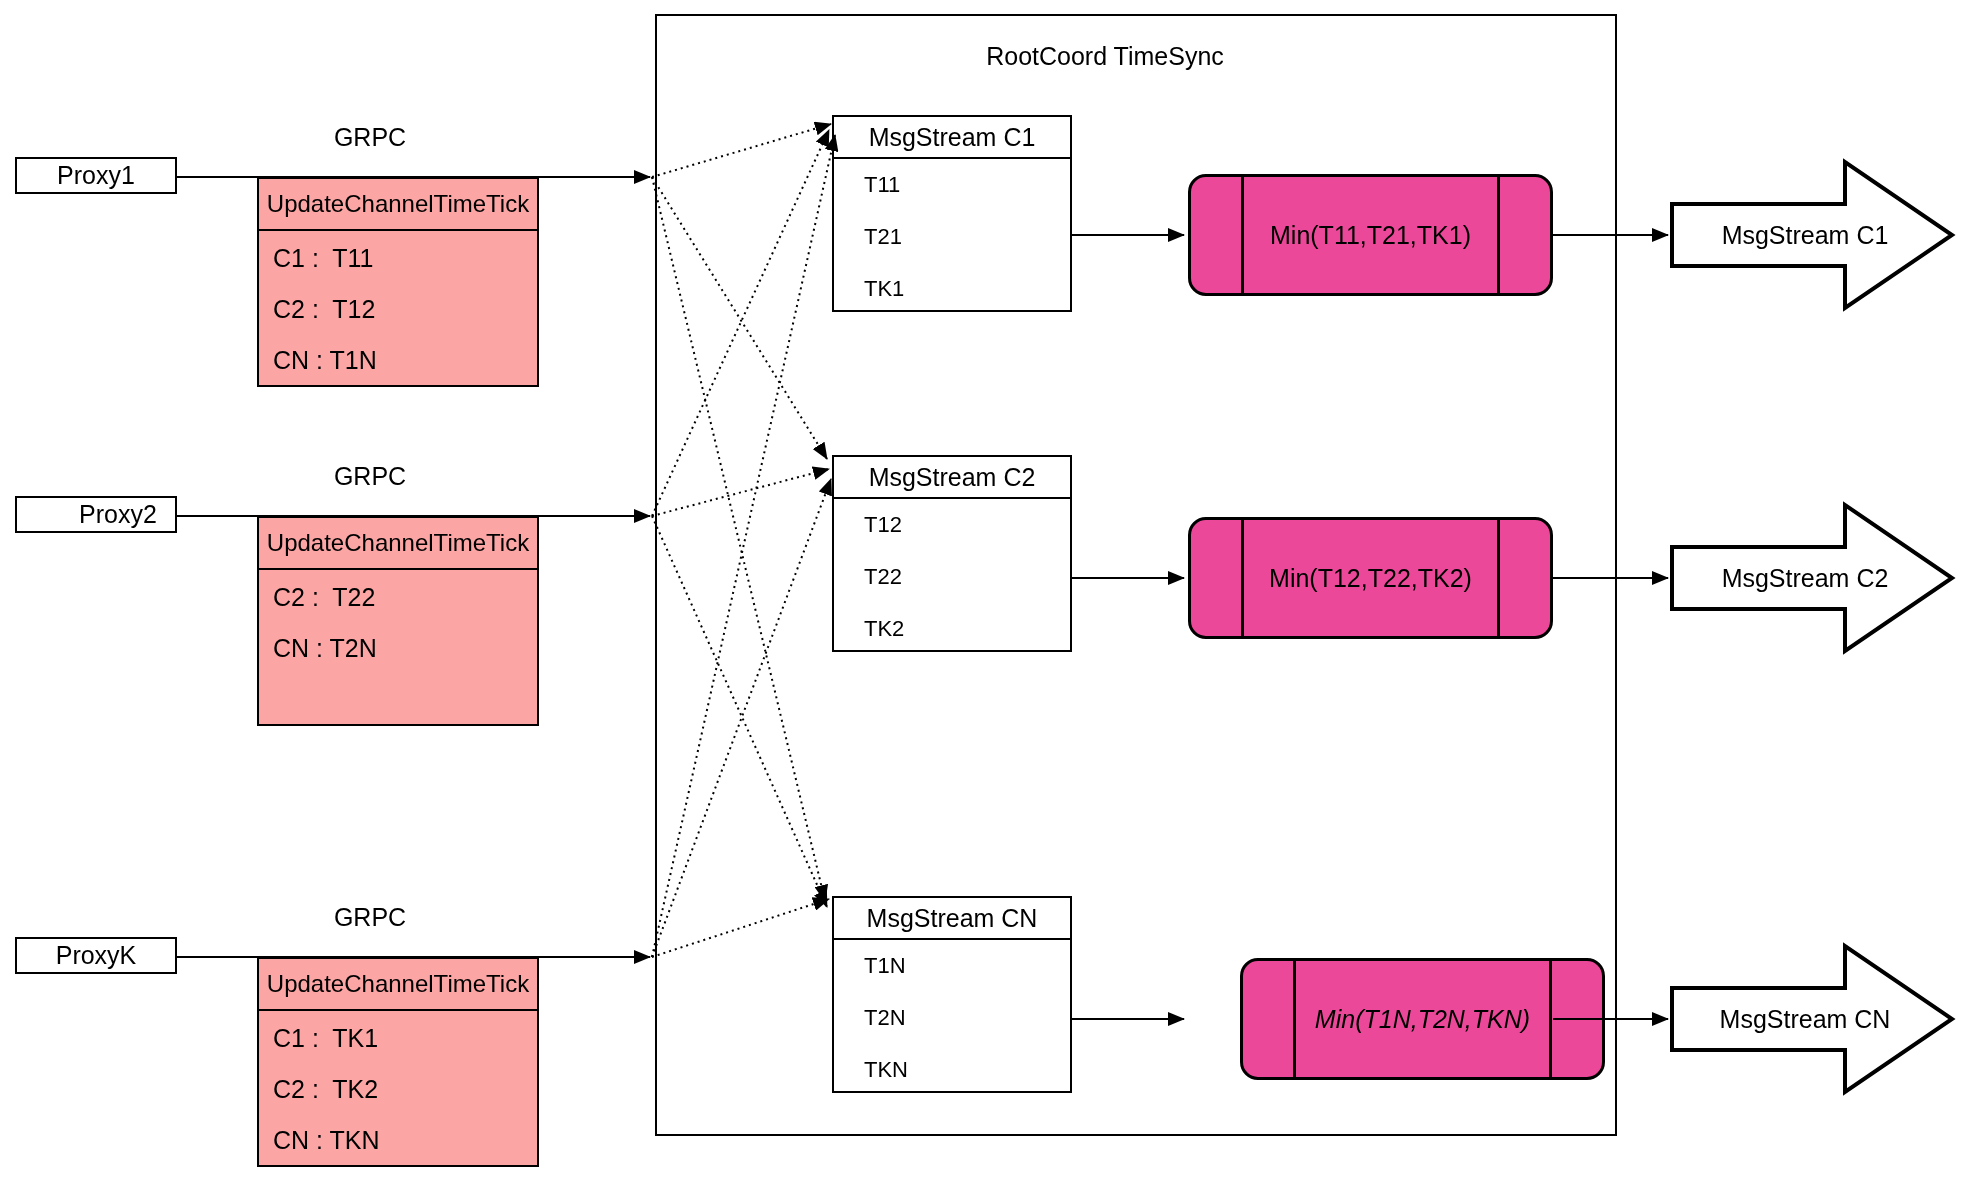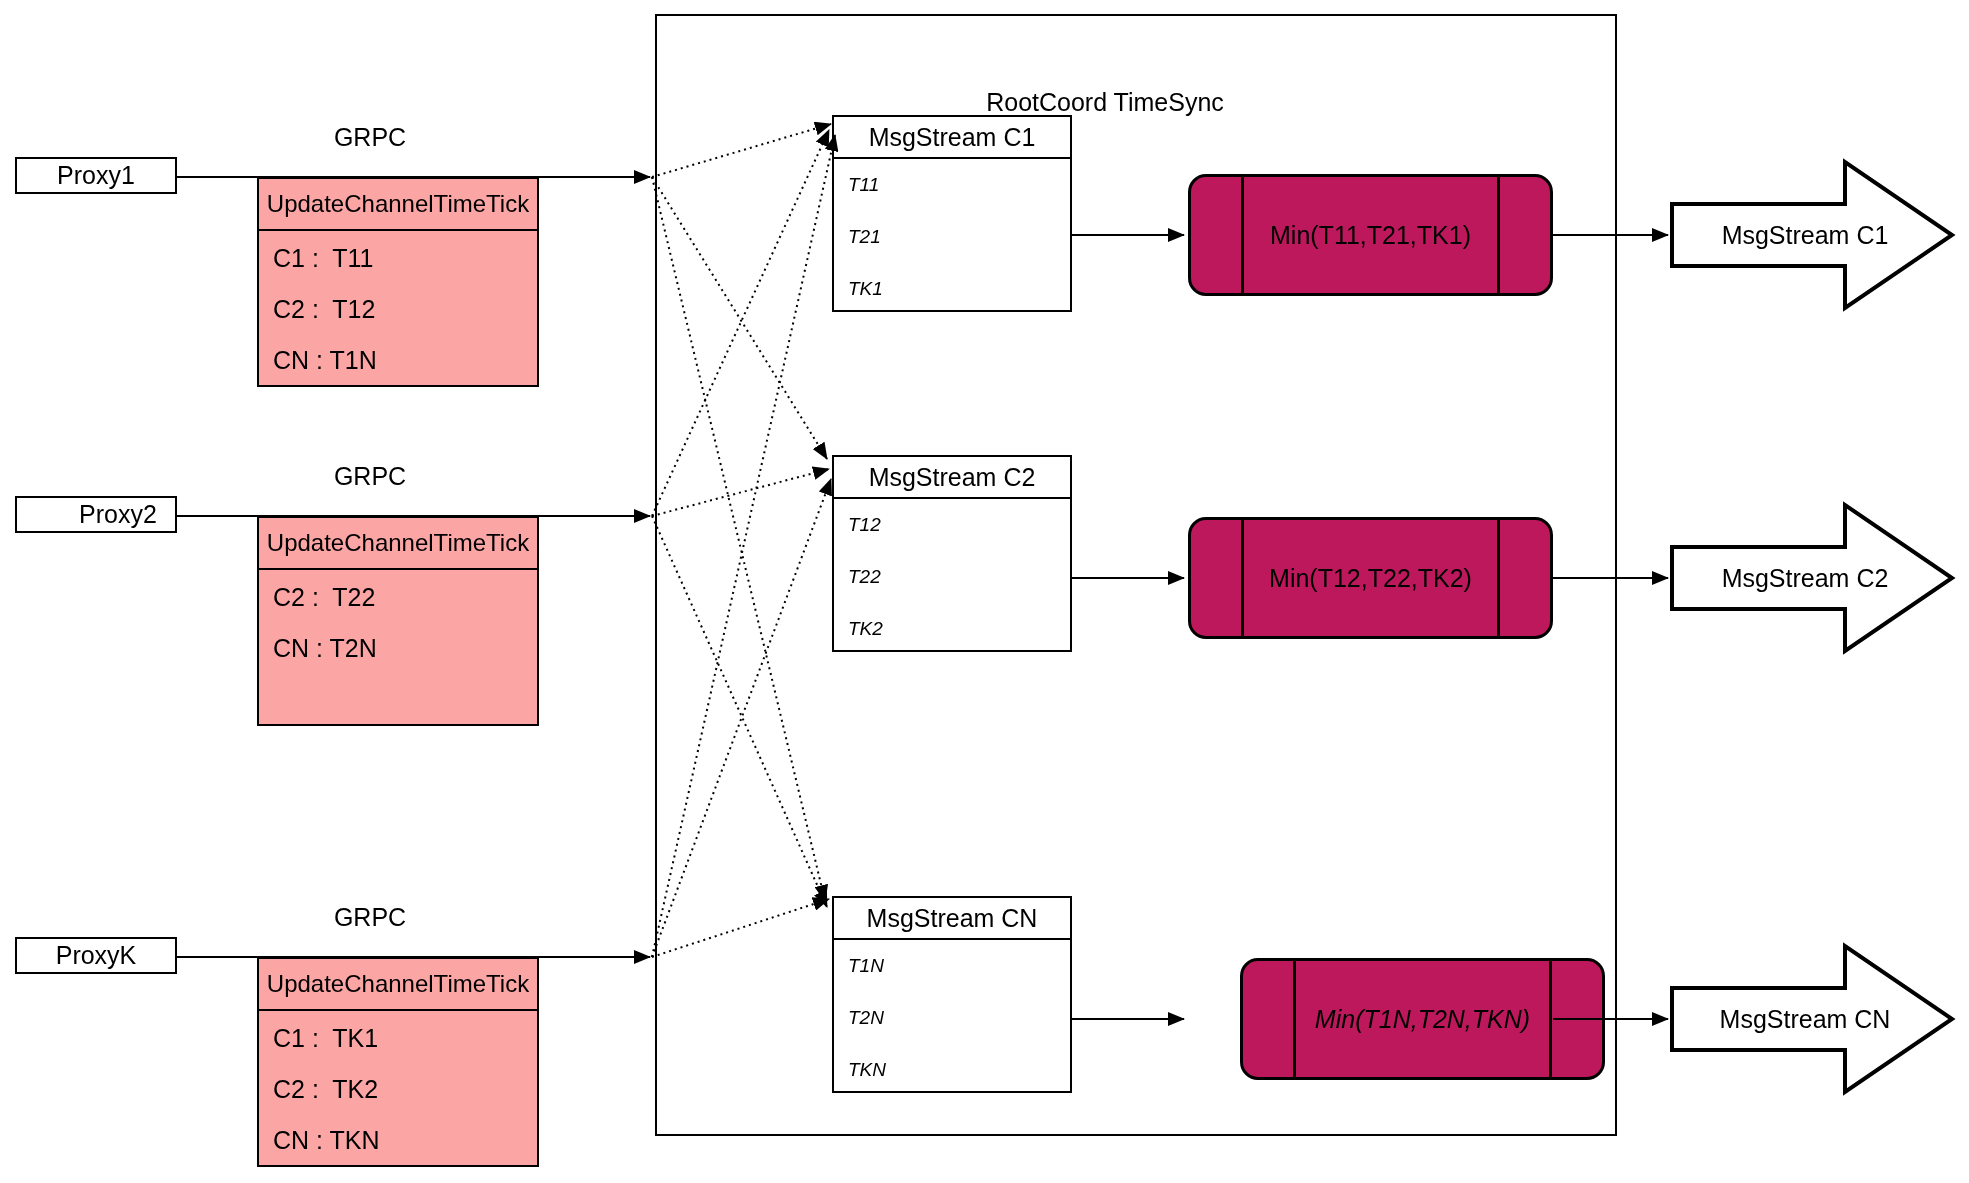--- a/index.html
+++ b/index.html
@@ -22,27 +22,27 @@
     align-items:center;justify-content:center;font-size:24px;
   }
   .ttable-rows{padding:2px 0 16px 14px;}
   .ttable-row{height:51px;line-height:51px;font-size:25px;white-space:pre;}
   
   .ms{width:240px;height:197px;border:2px solid #000;background:#fff;}
   .ms-hdr{
     height:40px;border-bottom:2px solid #000;display:flex;
     align-items:center;justify-content:center;font-size:25px;
   }
-  .ms-row{height:52px;line-height:52px;padding-left:14px;font-size:19px;font-style:italic;}
+  .ms-row{height:52px;line-height:52px;padding-left:30px;font-size:22px;}
   
   .rc{width:962px;height:1122px;border:2px solid #000;background:transparent;}
-  .rc-title{width:900px;text-align:center;font-size:25px;margin-top:46px;}
+  .rc-title{width:900px;text-align:center;font-size:25px;}
   
   .minbox{
-    width:365px;height:122px;border:3.5px solid #000;border-radius:18px;background:#be185d;
+    width:365px;height:122px;border:3.5px solid #000;border-radius:18px;background:#ec4899;
     display:flex;align-items:center;justify-content:center;font-size:25px;
   }
   .minbar{position:absolute;top:0;bottom:0;width:3px;background:#000;}
   .minbar.l{left:50px;} .minbar.r{right:50px;}
   
   .balabel{width:230px;height:30px;line-height:30px;text-align:center;font-size:25px;z-index:6;}
   svg.wires{position:absolute;left:0;top:0;z-index:5;pointer-events:none;}
   .layer-boxes{z-index:2;}
 </style>
 </head>

